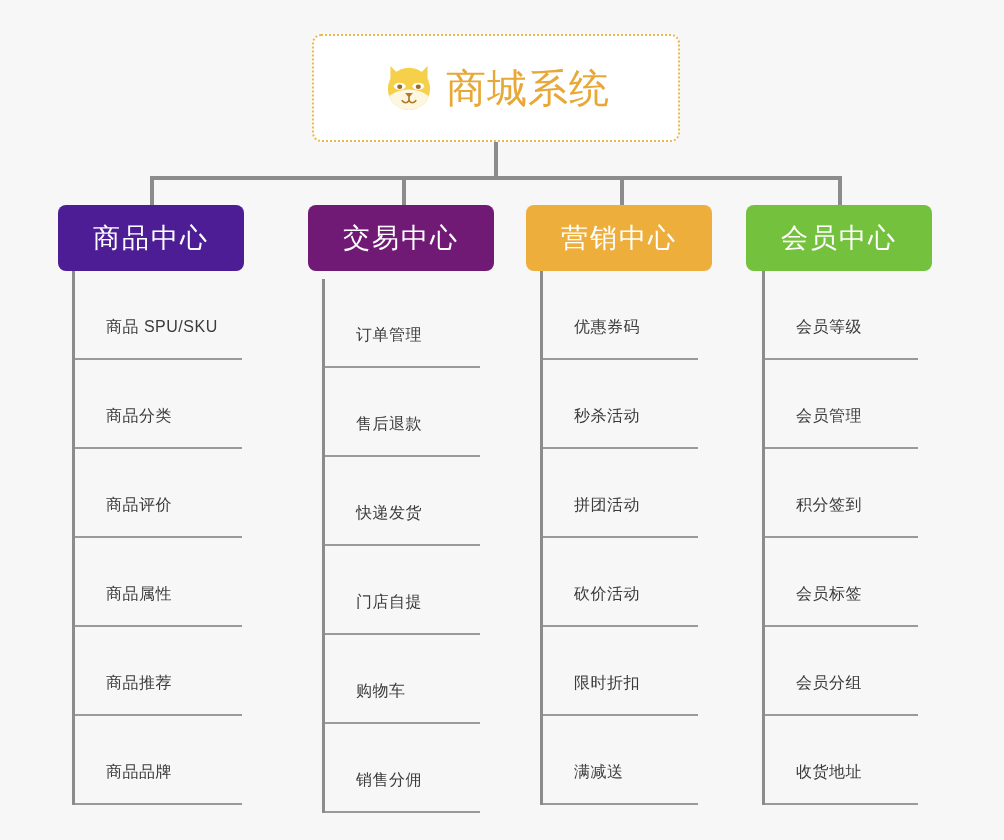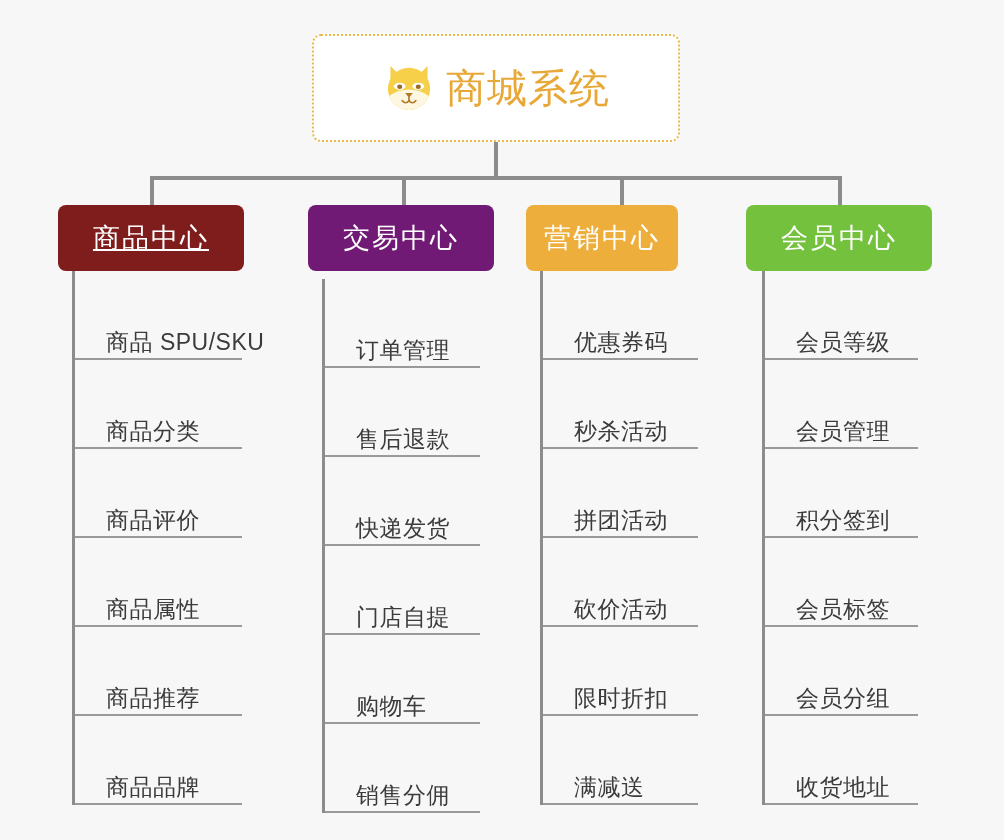--- a/index.html
+++ b/index.html
@@ -70,21 +70,21 @@
     height: 66px;
     border-radius: 8px;
     display: flex;
     align-items: center;
     justify-content: center;
     color: #ffffff;
     font-size: 27px;
     letter-spacing: 2px;
     box-sizing: border-box;
   }
-  .cat-blue   { background: #7f1d1d; text-decoration: underline; }
+  .cat-blue   { background: #4c1d95; }
   .cat-red    { background: #701a75; }
   .cat-orange { background: #edae3c; }
   .cat-green  { background: #73c13c; }
 
   
   .leaf-list {
     position: absolute;
     top: 66px;
     box-sizing: border-box;
     border-left: 3px solid #8c8c8c;
@@ -92,25 +92,25 @@
   .leaf {
     position: relative;
     height: 89px;
     box-sizing: border-box;
     border-bottom: 2px solid #9a9a9a;
     display: flex;
     align-items: flex-end;
     justify-content: flex-start;
   }
   .leaf-label {
-    font-size: 23px;
+    font-size: 16px;
     line-height: 1.05;
     color: #3b3b3b;
     padding-left: 31px;
-    padding-bottom: 4px;
+    padding-bottom: 22px;
     white-space: nowrap;
     letter-spacing: 0.5px;
   }
 </style>
 </head>
 <body>
 
 <div id="canvas">
 
   <div class="root-card">
@@ -185,21 +185,21 @@
       </div>
       <div class="leaf">
         <span class="leaf-label">购物车</span>
       </div>
       <div class="leaf">
         <span class="leaf-label">销售分佣</span>
       </div>
     </div>
   </div>
 
-  <div class="column" style="left:526px; width:152px;">
+  <div class="column" style="left:526px; width:186px;">
     <div class="cat-header cat-orange">
       <span>营销中心</span>
     </div>
     <div class="leaf-list" style="left:14px; width:158px;">
       <div class="leaf">
         <span class="leaf-label">优惠券码</span>
       </div>
       <div class="leaf">
         <span class="leaf-label">秒杀活动</span>
       </div>

